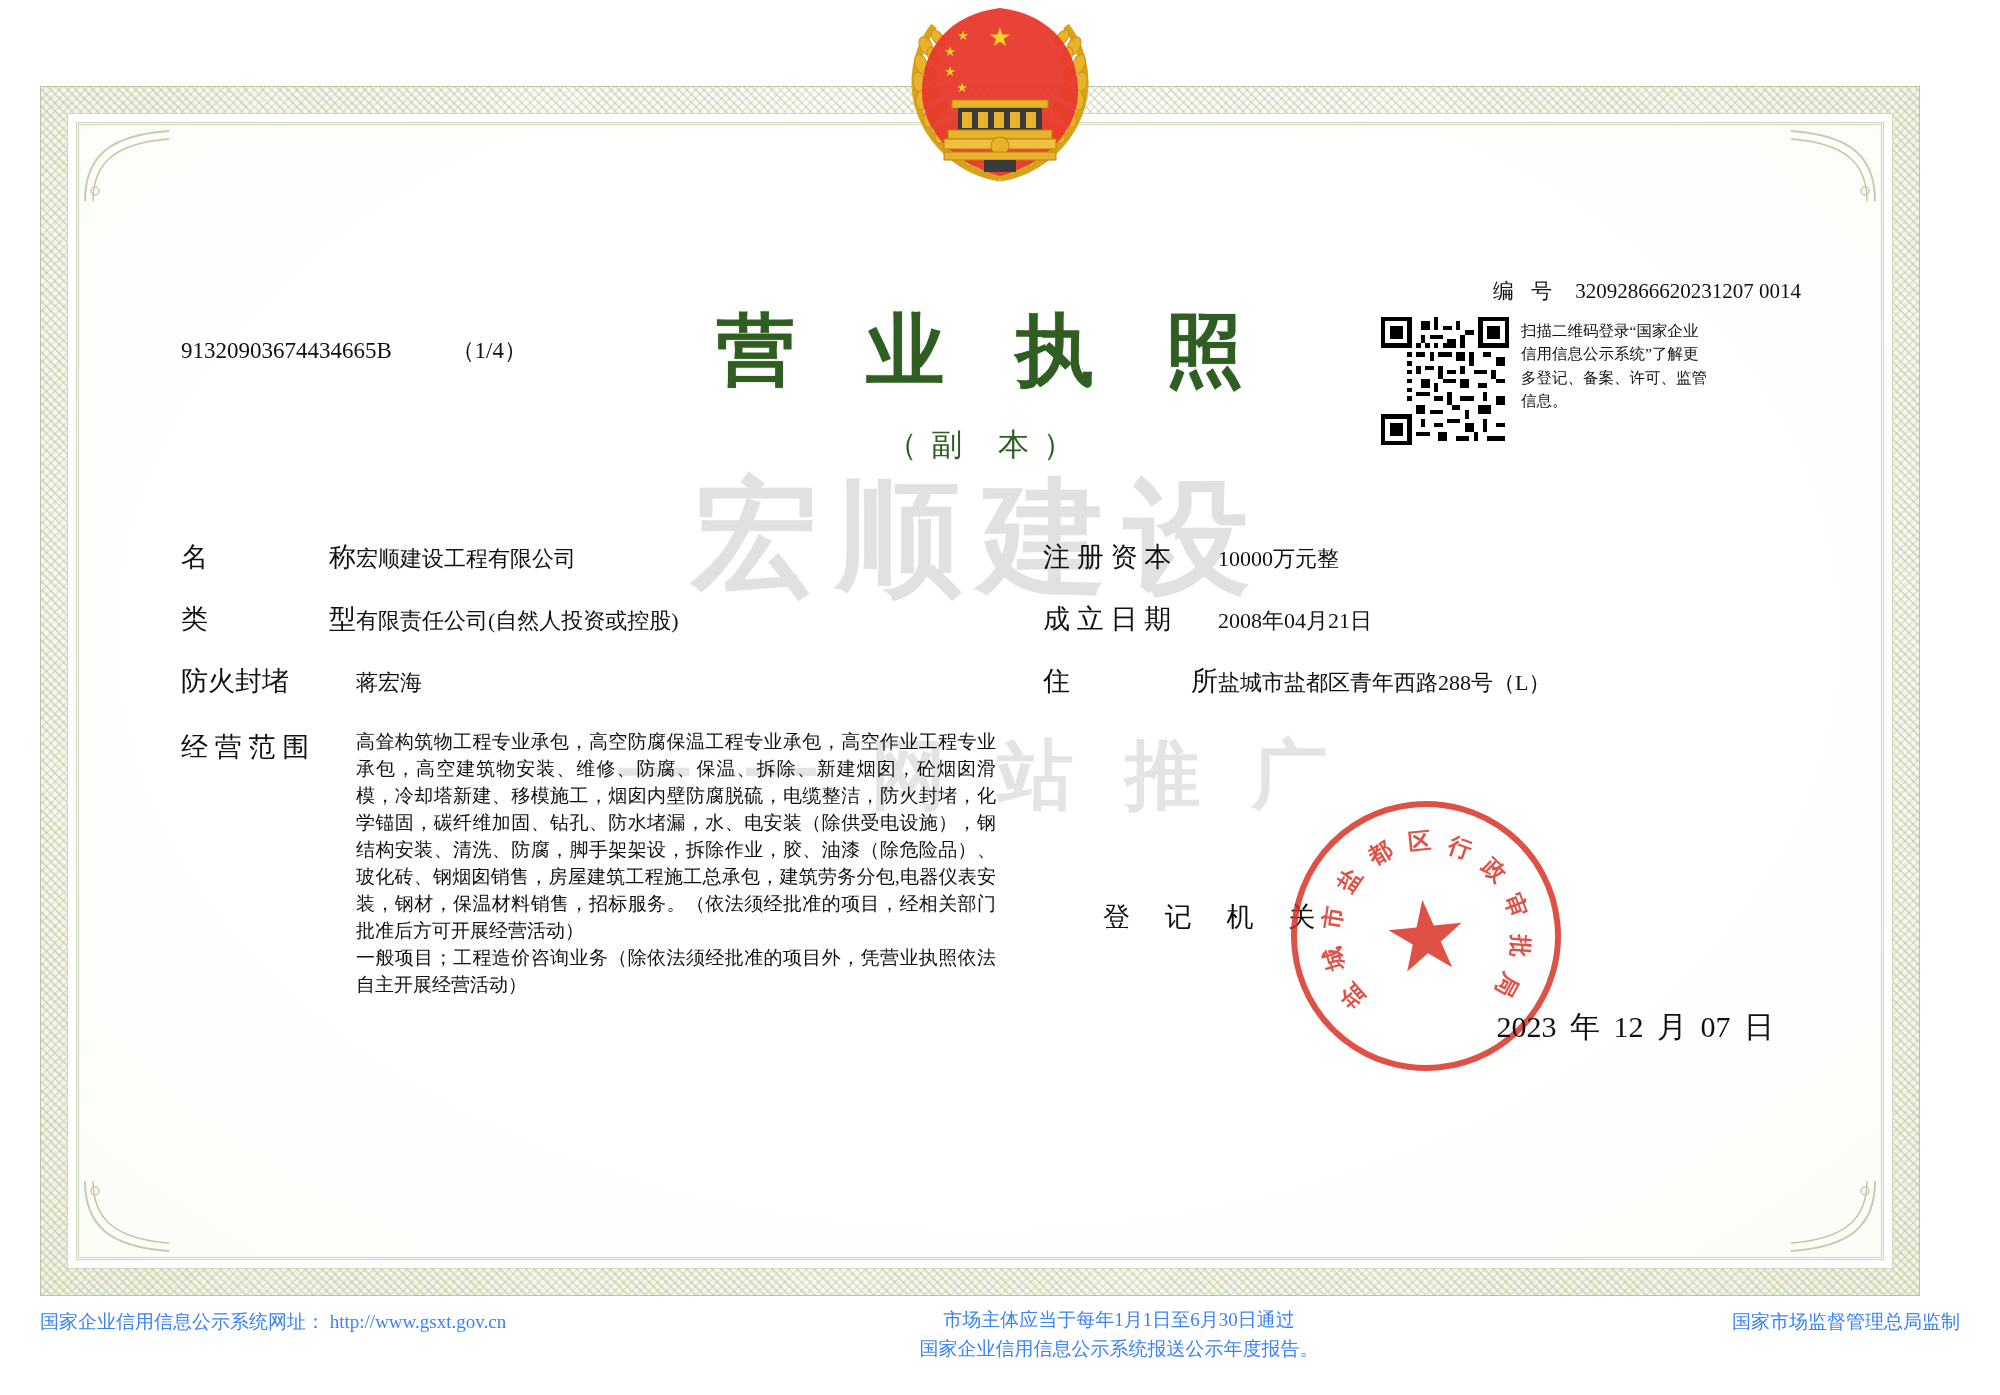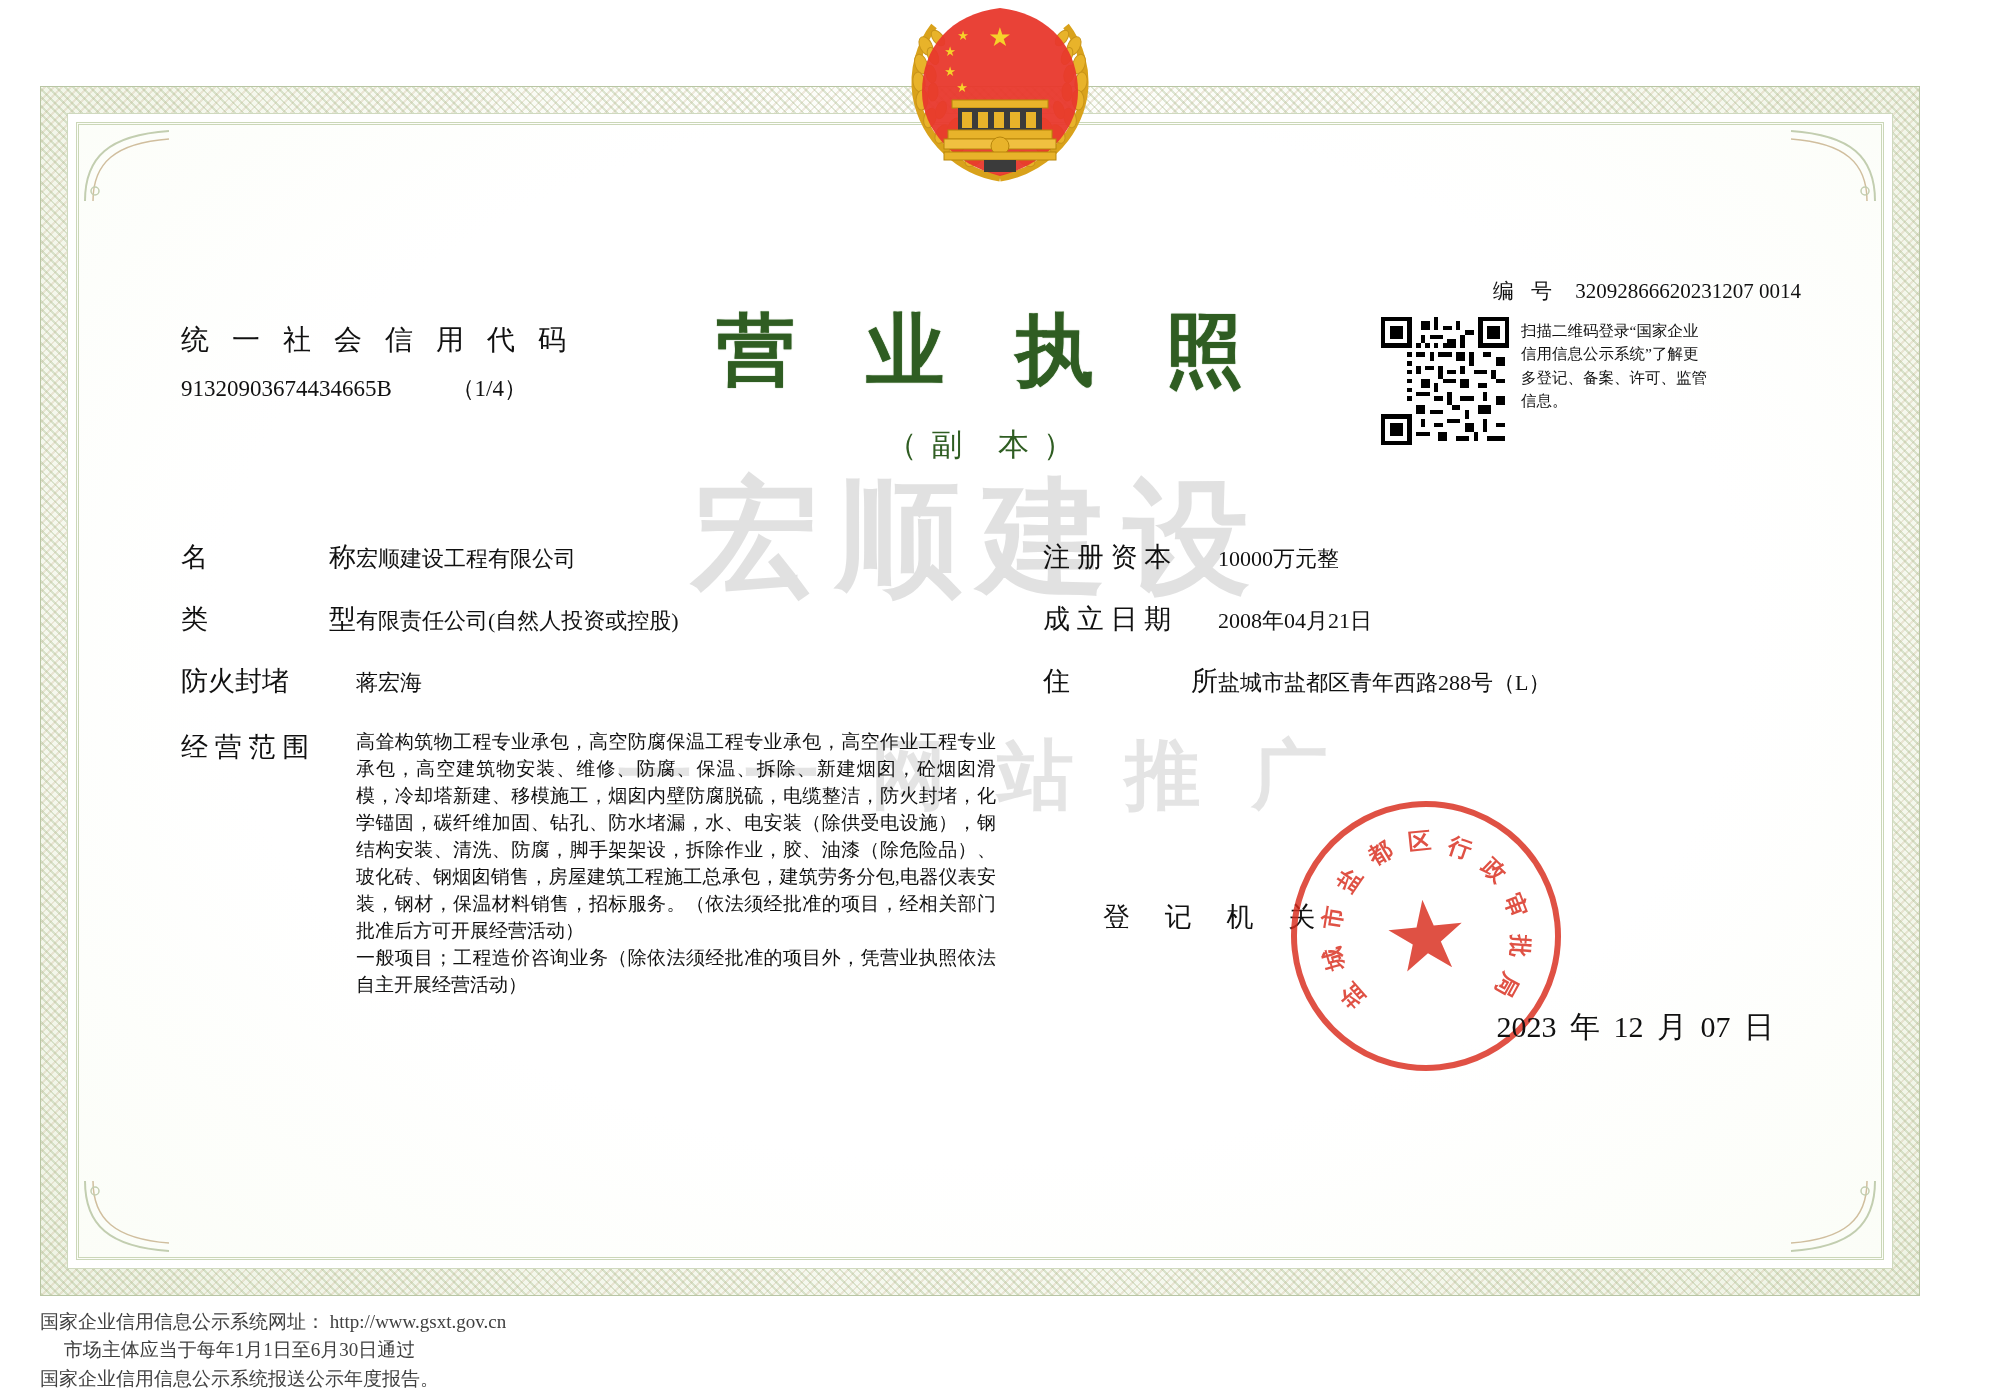--- a/index.html
+++ b/index.html
@@ -209,21 +209,21 @@
   }
 
   
   .content{z-index:5;}
 
   
   .footer{
     position:absolute;left:40px;right:40px;top:1305px;
     height:70px;
     display:flex;align-items:flex-start;justify-content:space-between;
-    font-size:19px;color:#404040;flex-direction:column;
+    font-size:19px;color:#3b82f6;
   }
   .footer .mid{text-align:center;line-height:1.55;}
   .footer .left,.footer .right{padding-top:4px;}
   .footer .url{font-family:"Liberation Serif","DejaVu Serif",serif;}
 </style>
 </head>
 <body>
 
 <div id="license">
 
@@ -250,21 +250,20 @@
         <path d="M12 74 C12 36 34 16 88 12" fill="none" stroke="#c9b48f" stroke-width="1.5"></path>
         <circle cx="14" cy="64" r="4" fill="none" stroke="#b9c6a4" stroke-width="1.5"></circle>
       </svg>
 
       <div class="watermark">宏顺建设</div>
       <div class="watermark2">一 一 网 站 推 广</div>
 
       <div class="content">
 
         <div class="credit-block">
-          <div class="credit-label">统 一 社 会 信 用 代 码</div>
           <div class="credit-value">
             <span>91320903674434665B</span>
             <span class="seq">（1/4）</span>
           </div>
         </div>
 
         <div class="title-block">
           <div class="main-title">营 业 执 照</div>
           <div class="sub-title">（副 本）</div>
         </div>

